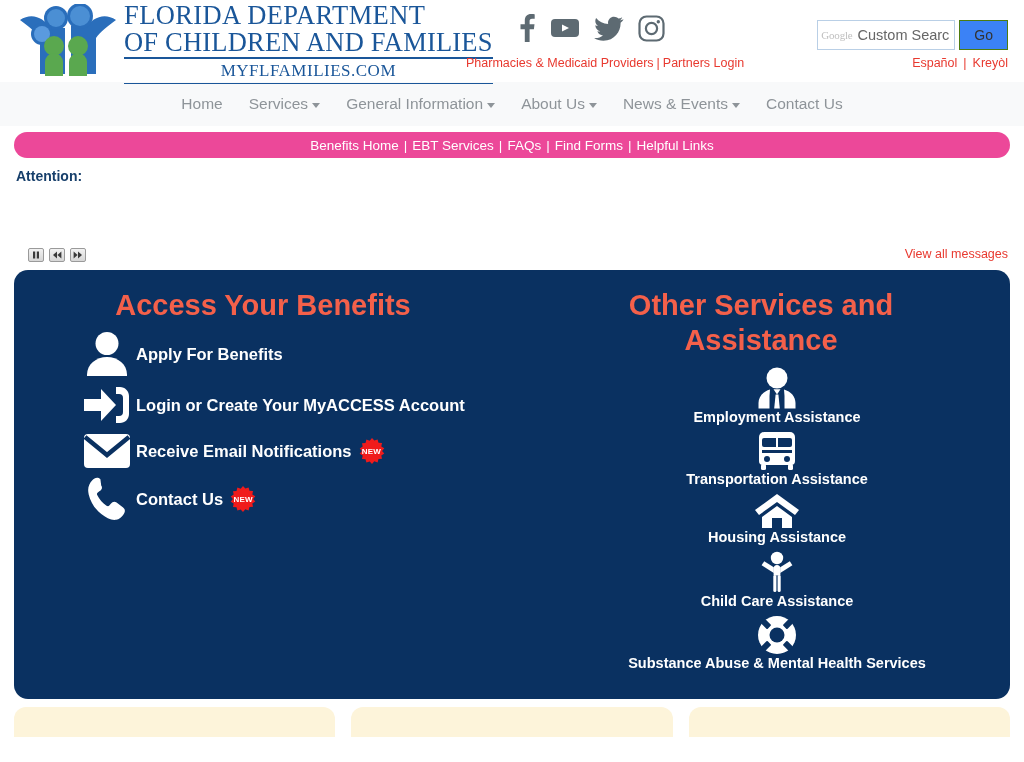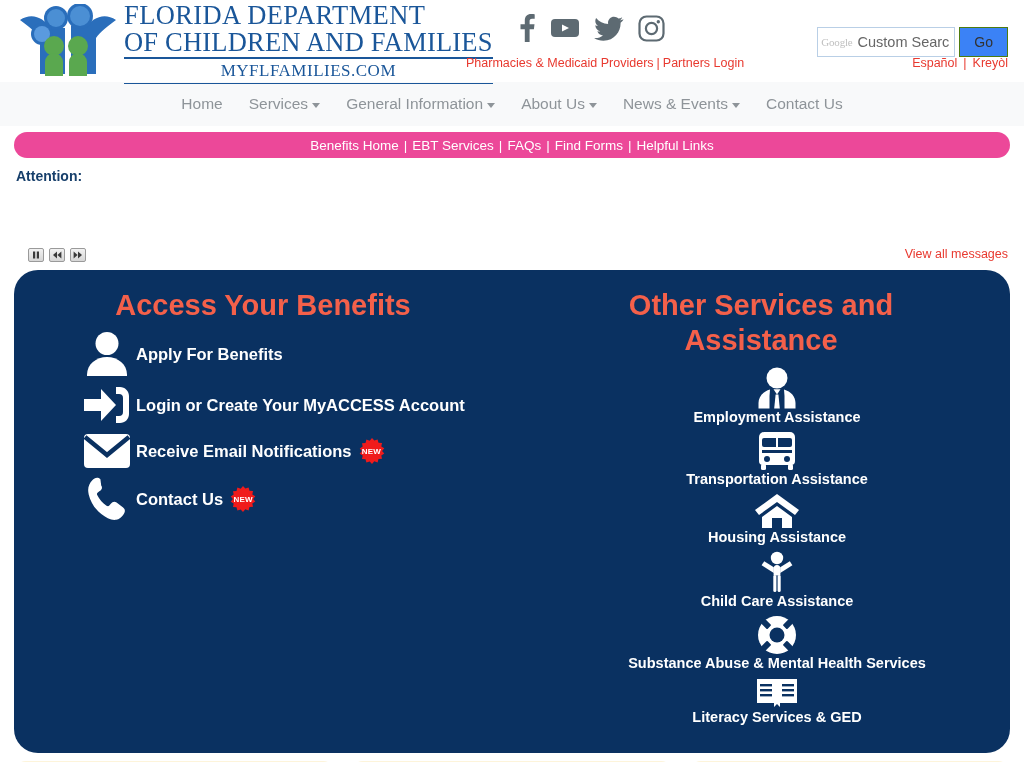--- a/index.html
+++ b/index.html
@@ -69,21 +69,21 @@
     left: 466px; top: 56px;
     font-size: 12.5px;
     color: #e8392f;
     white-space: nowrap;
   }
   .header-redlinks a { color: #e8392f; text-decoration: none; }
   .header-redlinks .sep { color: #e8392f; margin: 0 3px; }
 
   .search-wrap {
     position: absolute;
-    right: 16px; top: 27px;
+    right: 16px; top: 20px;
     display: flex;
     align-items: stretch;
     gap: 4px;
   }
   .search-box {
     width: 138px; height: 30px;
     border: 1px solid #b9cfe6;
     background: #fff;
     display: flex;
     align-items: center;
@@ -220,21 +220,21 @@
     font-size: 12.5px;
     color: #e8392f;
     text-decoration: none;
     cursor: pointer;
   }
 
   
   .panel-zone { padding: 0 14px; width: 1024px; }
   .blue-panel {
     background: #0a3161;
-    border-radius: 24px;
+    border-radius: 14px;
     padding: 14px 0 22px 0;
     display: flex;
     position: relative;
   }
   .col { flex: 1 1 50%; }
   .col-title {
     color: #f4604a;
     font-size: 29px;
     font-weight: bold;
     text-align: center;
@@ -573,36 +573,20 @@
               <circle cx="20" cy="20" r="7.5" fill="#0a3161"></circle>
               <rect x="17" y="0" width="6" height="9" rx="1" fill="#0a3161" transform="rotate(-45 20 20)"></rect>
               <rect x="17" y="31" width="6" height="9" rx="1" fill="#0a3161" transform="rotate(-45 20 20)"></rect>
               <rect x="0" y="17" width="9" height="6" rx="1" fill="#0a3161" transform="rotate(-45 20 20)"></rect>
               <rect x="31" y="17" width="9" height="6" rx="1" fill="#0a3161" transform="rotate(-45 20 20)"></rect>
             </svg>
           </span>
           <span class="link-label">Substance Abuse &amp; Mental Health Services</span>
         </li>
 
-        <li class="link-row">
-          <span class="link-icon">
-            <svg width="44" height="32" viewBox="0 0 44 32">
-              <path d="M2 2h18v24H2z"></path>
-              <path d="M24 2h18v24H24z"></path>
-              <path d="M19 2h6v28l-3-3-3 3z"></path>
-              <rect x="5" y="7" width="12" height="2.4" fill="#0a3161"></rect>
-              <rect x="5" y="12" width="12" height="2.4" fill="#0a3161"></rect>
-              <rect x="5" y="17" width="12" height="2.4" fill="#0a3161"></rect>
-              <rect x="27" y="7" width="12" height="2.4" fill="#0a3161"></rect>
-              <rect x="27" y="12" width="12" height="2.4" fill="#0a3161"></rect>
-              <rect x="27" y="17" width="12" height="2.4" fill="#0a3161"></rect>
-            </svg>
-          </span>
-          <span class="link-label">Literacy Services &amp; GED</span>
-        </li>
 
       </ul>
     </div>
 
   </div>
 </div>
 
 <div class="bottom-strip">
   <div class="bcard"></div>
   <div class="bcard"></div>

